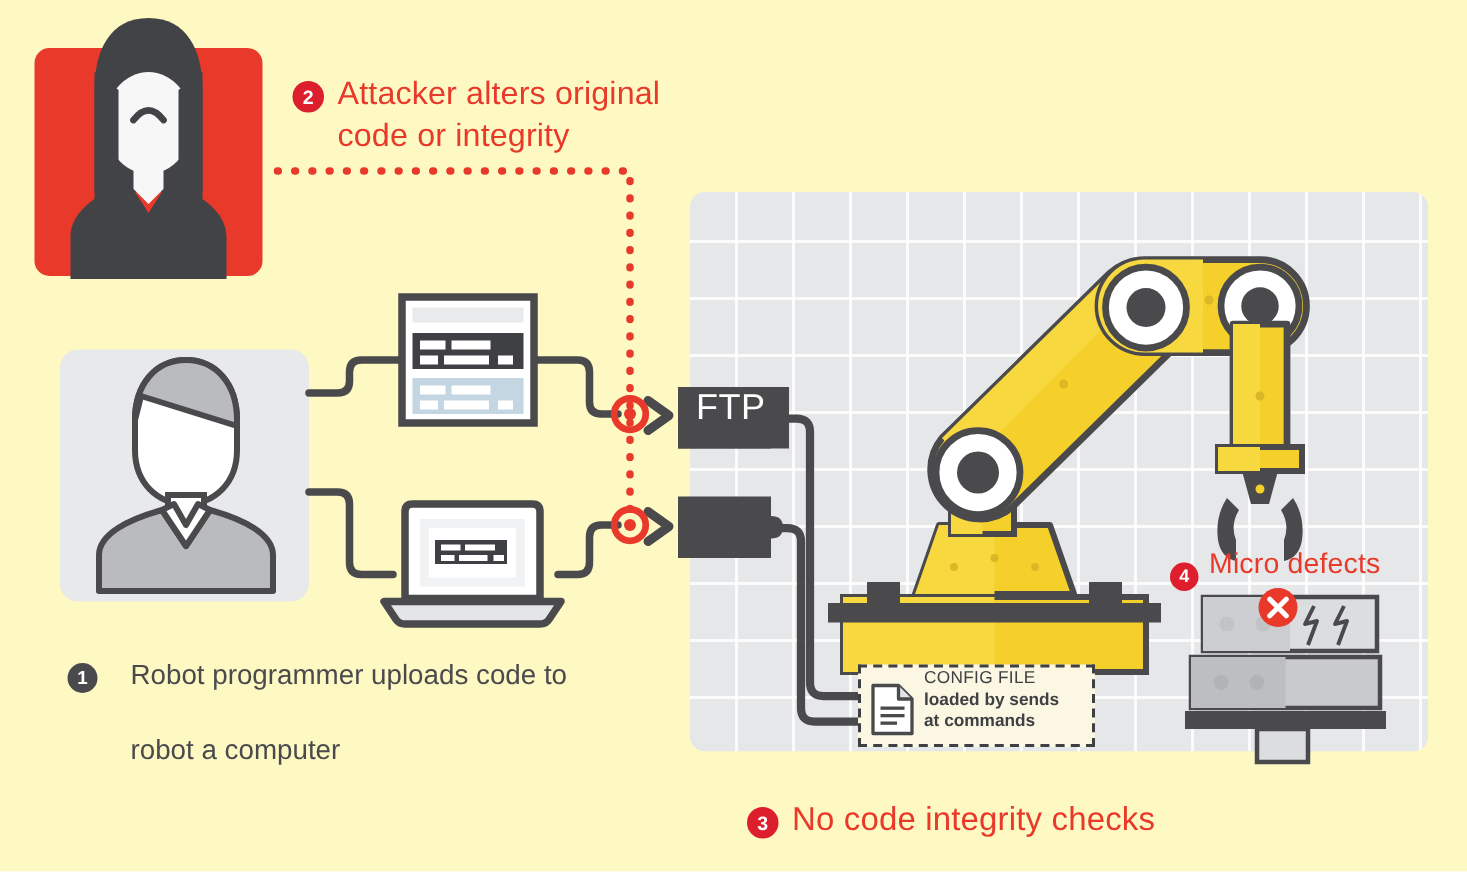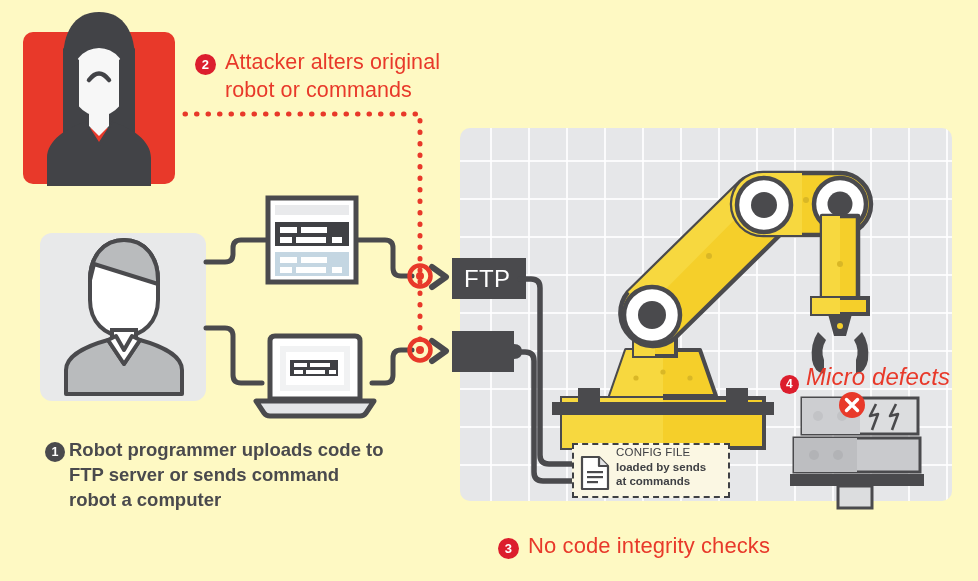--- a/index.html
+++ b/index.html
@@ -30,29 +30,29 @@
     width:21px;height:21px;border-radius:50%;
     color:#ffffff;font-size:13px;font-weight:bold;line-height:1;
   }
   .badge.red{background:#dc1e2d;}
   .badge.dark{background:#4a4a4d;}
   #step2{left:195px;top:48px;width:270px;}
   #step2 .t{display:inline-block;vertical-align:top;margin-left:9px;}
   #step3{left:498px;top:532px;width:330px;}
   #step3 .t{display:inline-block;vertical-align:top;margin-left:9px;font-size:22px;}
   #step4{left:780px;top:367px;}
-  #step4 .t{display:inline-block;vertical-align:top;margin-left:7px;font-size:24px;line-height:19px;font-style:italic;}
+  #step4 .t{display:inline-block;vertical-align:top;margin-left:7px;font-size:19px;line-height:19px;}
   #step4 .badge{width:19px;height:19px;font-size:12px;}
   #step1{left:45px;top:437px;width:380px;color:#4a4a4d;font-size:18.5px;line-height:25px;}
-  #step1 .t{display:inline-block;vertical-align:top;margin-left:4px;width:330px;font-weight:bold;}
+  #step1 .t{display:inline-block;vertical-align:top;margin-left:22px;width:330px;}
   #step1 .badge{width:20px;height:20px;font-size:12.5px;margin-top:3px;}
 
   
   .tag{background:#4a4a4d;color:#ffffff;font-size:24px;height:41px;
-       display:flex;align-items:center;padding-left:12px;letter-spacing:.3px;}
+       display:flex;align-items:flex-start;padding-left:12px;letter-spacing:.3px;}
   #tag-ftp{left:452px;top:258px;width:62px;}
   #tag-api{left:452px;top:331px;width:62px;}
 
   
   #config-box{
     left:572px;top:443px;width:158px;height:55px;
     background:#fbf7e3;border:2px dashed #3f4044;box-sizing:border-box;
     display:flex;align-items:flex-start;
   }
   #config-text{margin-left:42px;color:#3f4044;font-size:11.5px;line-height:14.5px;}
@@ -82,21 +82,21 @@
     <path d="M66 72 q10 -13 20 0" stroke="#424347" stroke-width="4.5" fill="none" stroke-linecap="round"></path>
 
     <path d="M66 100 L86 100 L86 118 L76 128 L66 118 Z" fill="#f7f7f7"></path>
 
     <path d="M62 112 L76 134 L90 112 L90 122 L76 142 L62 122 Z" fill="#424347"></path>
 
     <path d="M24 178 L24 150 C24 132 44 120 62 114 L76 140 L90 114 C108 120 128 132 128 150 L128 178 Z" fill="#424347"></path>
   </svg>
 
   <div class="abs step-text" id="step2">
-    <span class="badge red">2</span><span class="t"><span>Attacker alters original</span><br><span>robot or commands</span></span>
+    <span class="badge red">2</span><span class="t"><span>Attacker alters original</span><br><span>code or integrity</span></span>
   </div>
 
   <svg class="abs" style="left:0;top:0;" width="978" height="581">
     <path d="M185 114 L420 114 L420 351" stroke="#e8392a" stroke-width="5" fill="none" stroke-linecap="round" stroke-dasharray="0.5 11"></path>
   </svg>
 
   <div class="abs" id="programmer-card"></div>
   <svg class="abs" style="left:60px;top:238px;" width="128" height="160">
 
     <path d="M64 2 C44 2 30 18 30 42 L30 62 C30 84 45 98 64 98 C83 98 98 84 98 62 L98 42 C98 18 84 2 64 2 Z" fill="#ffffff" stroke="#4a4a4d" stroke-width="4"></path>
@@ -279,16 +279,16 @@
 
     <rect x="48" y="94" width="34" height="22" fill="#dcdddf" stroke="#4a4a4d" stroke-width="3"></rect>
   </svg>
 
   <svg class="abs" style="left:838px;top:391px;" width="28" height="28">
     <circle cx="14" cy="14" r="13" fill="#e8392a"></circle>
     <path d="M8.5 8.5 L19.5 19.5 M19.5 8.5 L8.5 19.5" stroke="#ffffff" stroke-width="3.4" stroke-linecap="round"></path>
   </svg>
 
   <div class="abs" id="step1">
-    <span class="badge dark">1</span><span class="t"><span>Robot programmer uploads code to</span><br><span>FTP server or sends command</span><br><span>robot a computer</span></span>
+    <span class="badge dark">1</span><span class="t"><span>Robot programmer uploads code to</span><br><br><span>robot a computer</span></span>
   </div>
 
 </div>
 
 </body></html>

